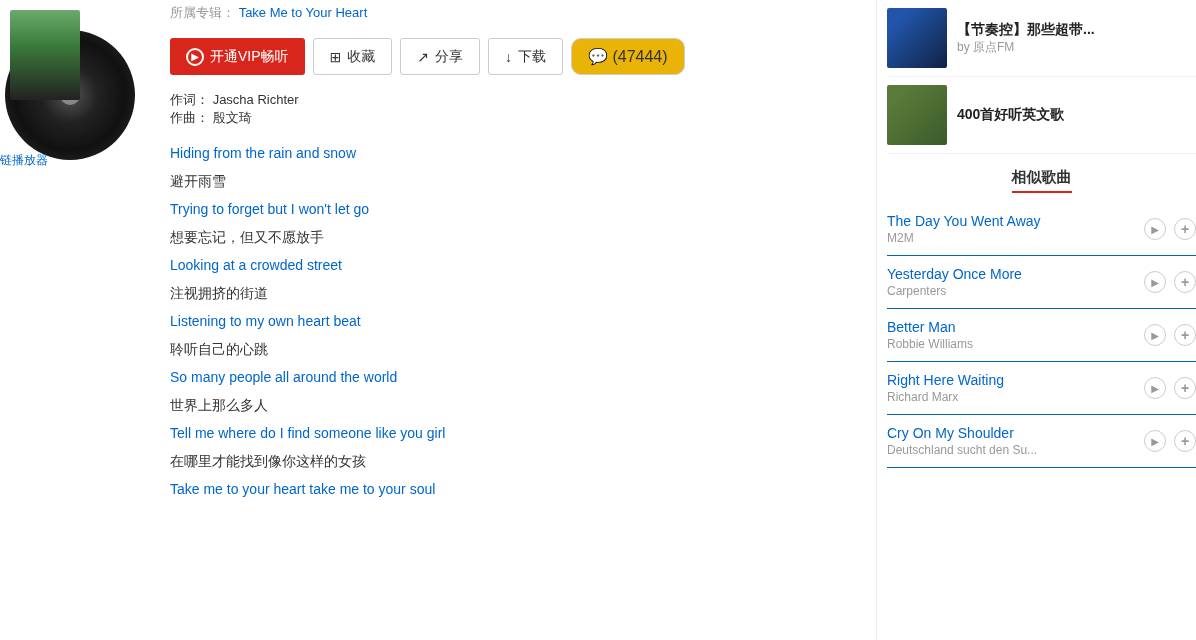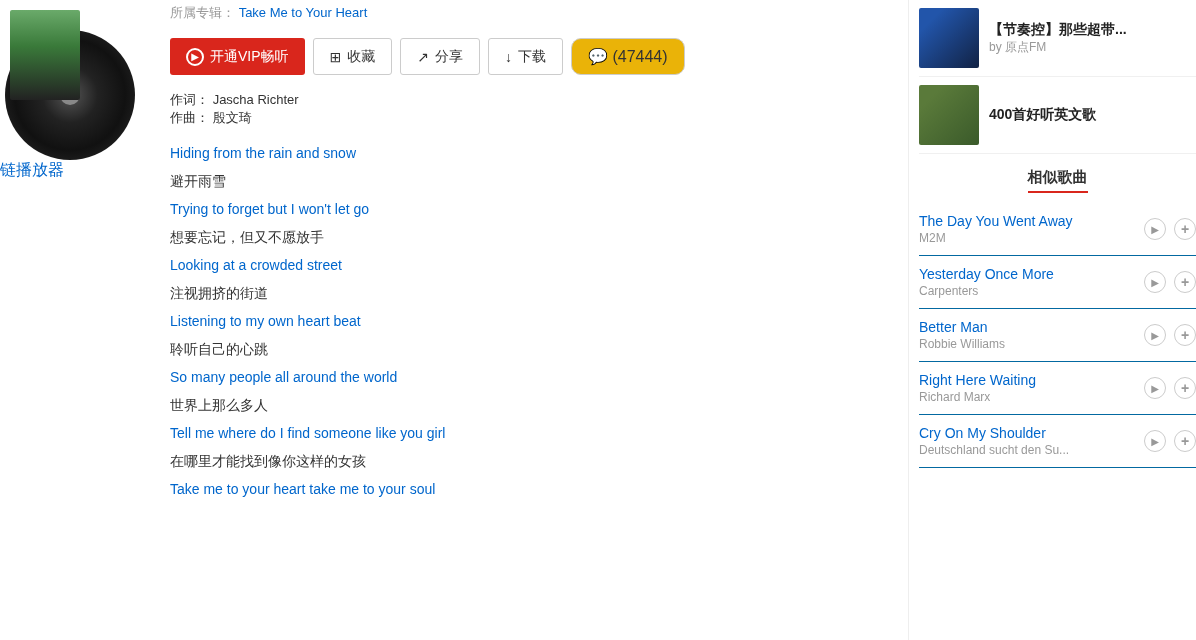--- a/index.html
+++ b/index.html
@@ -61,23 +61,23 @@
     }
     .album-photo-inner {
       width: 100%;
       height: 100%;
       background: linear-gradient(180deg, #6aaa6a 0%, #3a7a3a 40%, #222 100%);
     }
 
     .chain-link {
       position: absolute;
       left: 0;
-      top: 160px;
+      top: 152px;
       color: #0066cc;
-      font-size: 16px;
+      font-size: 12px;
       cursor: pointer;
     }
 
     .album-info {
       padding-top: 4px;
     }
     .album-label {
       color: #999;
       font-size: 13px;
     }
@@ -151,21 +151,21 @@
     }
     .lyrics .zh {
       color: #333;
     }
     .lyrics-line {
       display: block;
     }
 
     
     .right-panel {
-      width: 288px;
+      width: 320px;
       border-left: 1px solid #eee;
       overflow-y: auto;
       padding: 0 0 0 10px;
     }
     .playlist-thumbs {
       display: flex;
       flex-direction: column;
       gap: 0;
     }
     .playlist-item {

